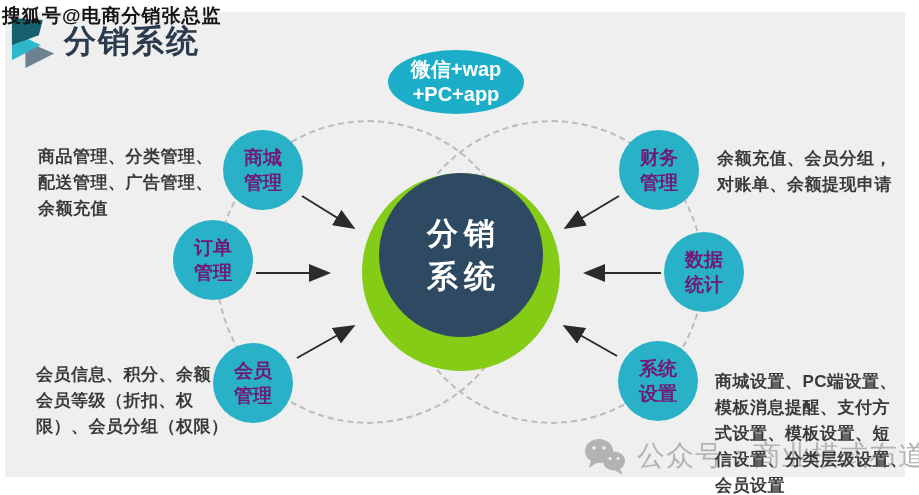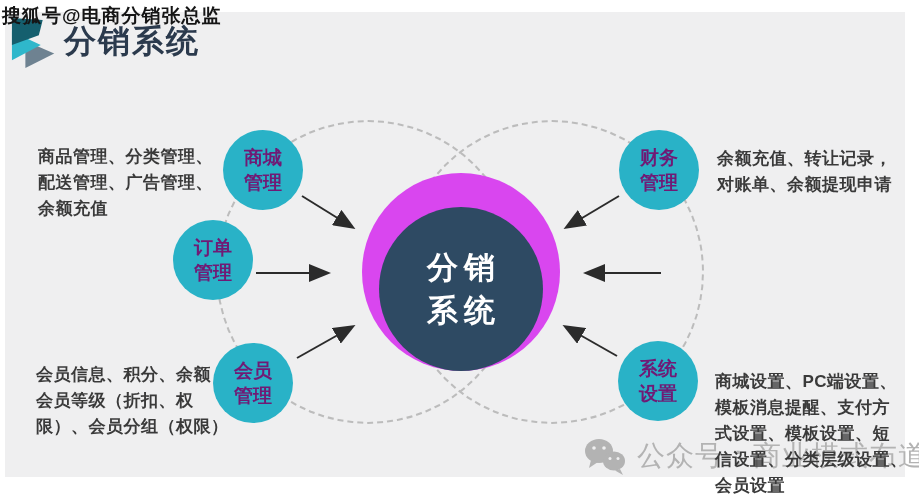--- a/index.html
+++ b/index.html
@@ -28,21 +28,21 @@
   .orbit.right{left:400px;top:120px;}
   
   .platform{
     position:absolute;left:388px;top:50px;width:136px;height:64px;border-radius:50%;
     background:#1caec8;color:#fff;display:flex;align-items:center;justify-content:center;
     text-align:center;font-size:20px;font-weight:700;line-height:25px;white-space:pre-line;z-index:4;
   }
   
   .hub-ring{
     position:absolute;left:362px;top:173px;width:198px;height:198px;border-radius:50%;
-    background:#d946ef;z-index:3;display:flex;align-items:flex-end;justify-content:center;
+    background:#84cc16;z-index:3;display:flex;align-items:flex-start;justify-content:center;
   }
   .hub{
     width:164px;height:164px;border-radius:50%;background:#2e4a63;color:#fff;
     display:flex;align-items:center;justify-content:center;text-align:center;
     font-size:31px;font-weight:700;line-height:43px;letter-spacing:6px;padding-left:6px;
     white-space:pre-line;box-sizing:border-box;
   }
   
   .node{
     position:absolute;width:80px;height:80px;border-radius:50%;background:#29b2c7;color:#701a75;
@@ -78,44 +78,48 @@
 
   <div class="title-row">
     <svg class="title-icon" viewBox="0 0 52 58">
       <polygon points="16,26 46,39 16,54" fill="#6e8291"></polygon>
       <polygon points="2,16 32,30 2,46" fill="#2fb7cb"></polygon>
       <polygon points="2,2 34,4 30,20 2,30" fill="#155f6e"></polygon>
     </svg>
     <div class="title-text">分销系统</div>
   </div>
 
+  <div class="platform">微信+wap
++PC+app</div>
 
   <div class="hub-ring">
     <div class="hub">分销
 系统</div>
   </div>
 
   <div class="node" style="left:223px;top:130px;">商城
 管理</div>
   <div class="node" style="left:173px;top:220px;">订单
 管理</div>
   <div class="node" style="left:213px;top:343px;">会员
 管理</div>
   <div class="node" style="left:619px;top:130px;">财务
 管理</div>
+  <div class="node" style="left:664px;top:232px;">数据
+统计</div>
   <div class="node" style="left:618px;top:341px;">系统
 设置</div>
 
   <div class="desc" style="left:38px;top:144px;">商品管理、分类管理、
 配送管理、广告管理、
 余额充值</div>
   <div class="desc" style="left:36px;top:362px;">会员信息、积分、余额，
 会员等级（折扣、权
 限）、会员分组（权限）</div>
-  <div class="desc" style="left:717px;top:146px;">余额充值、转让记录，
+  <div class="desc" style="left:717px;top:146px;">余额充值、会员分组，
 对账单、余额提现申请</div>
   <div class="desc" style="left:715px;top:369px;">商城设置、PC端设置、
 模板消息提醒、支付方
 式设置、模板设置、短
 信设置、分类层级设置、
 会员设置</div>
 
   <svg class="arrows">
     <defs>
       <marker id="ah" markerWidth="11" markerHeight="9" refX="9" refY="4.5" orient="auto">

